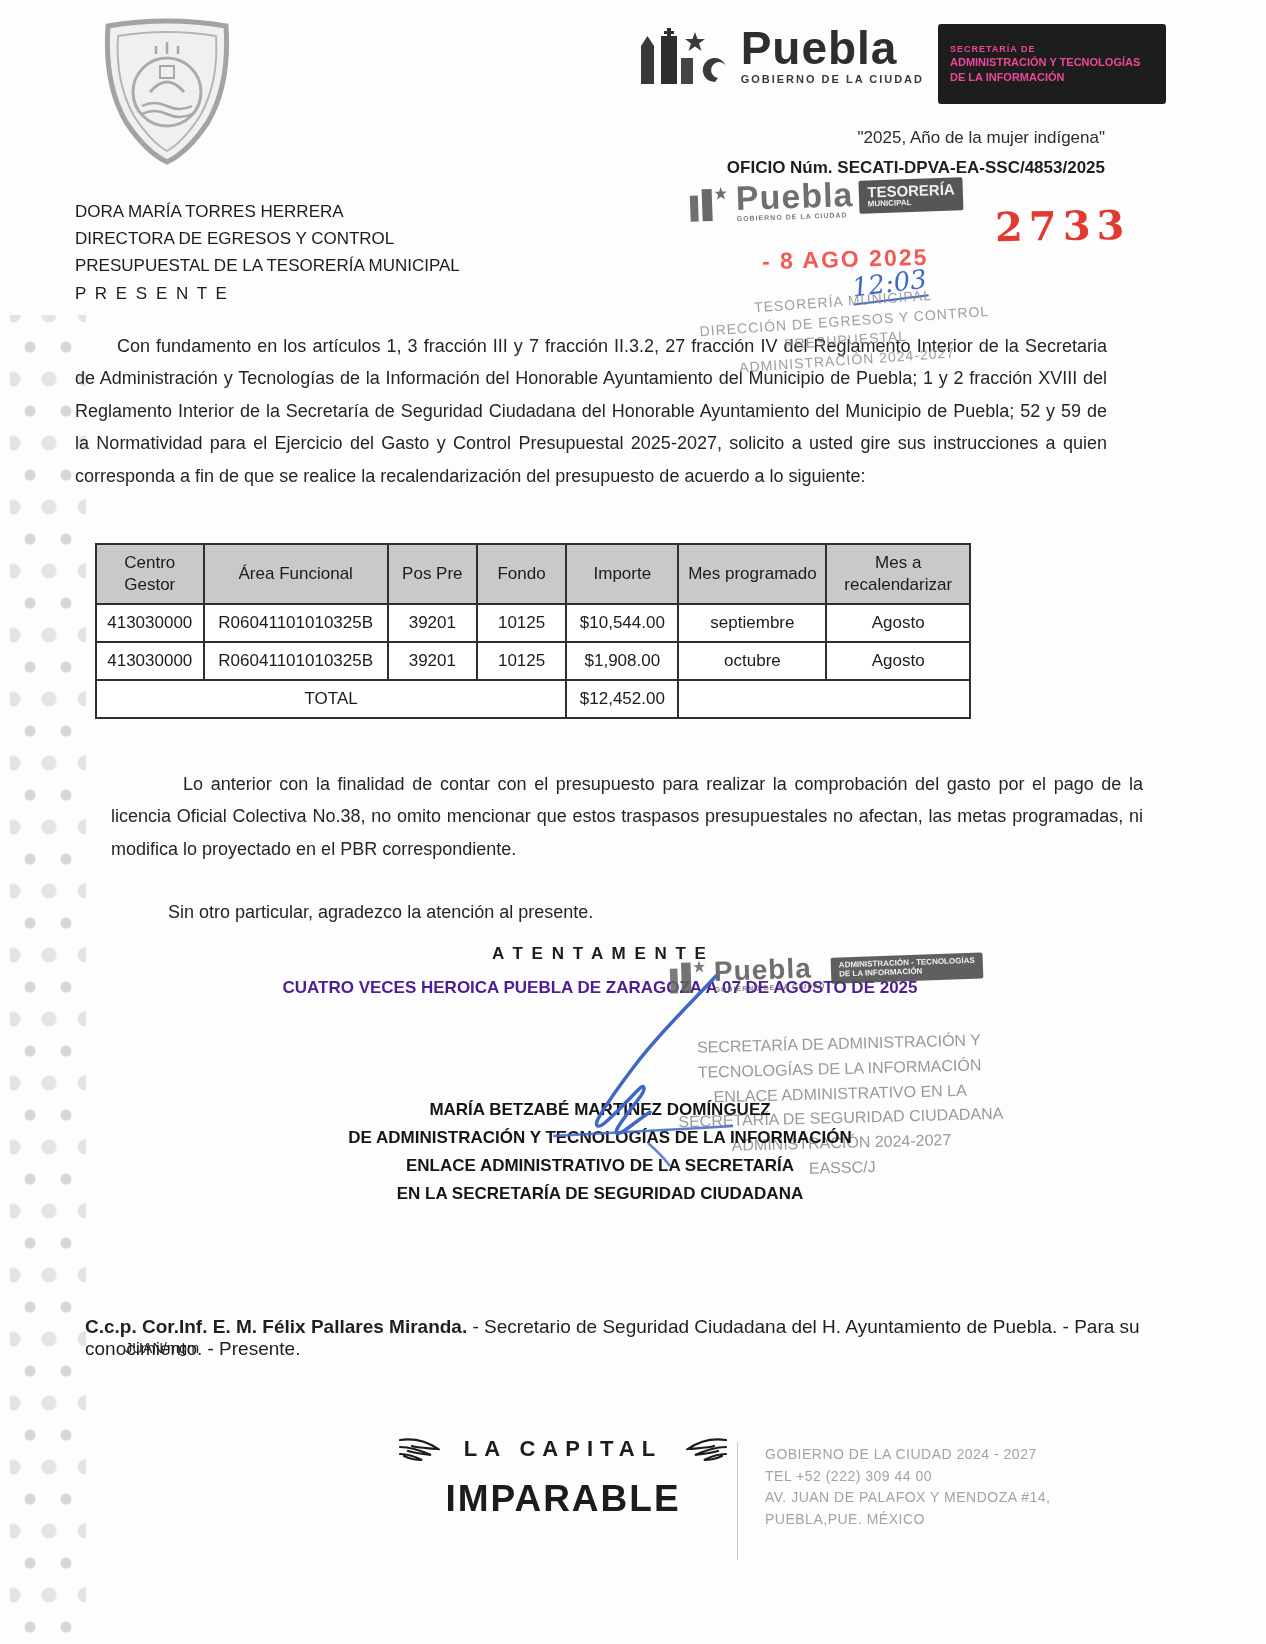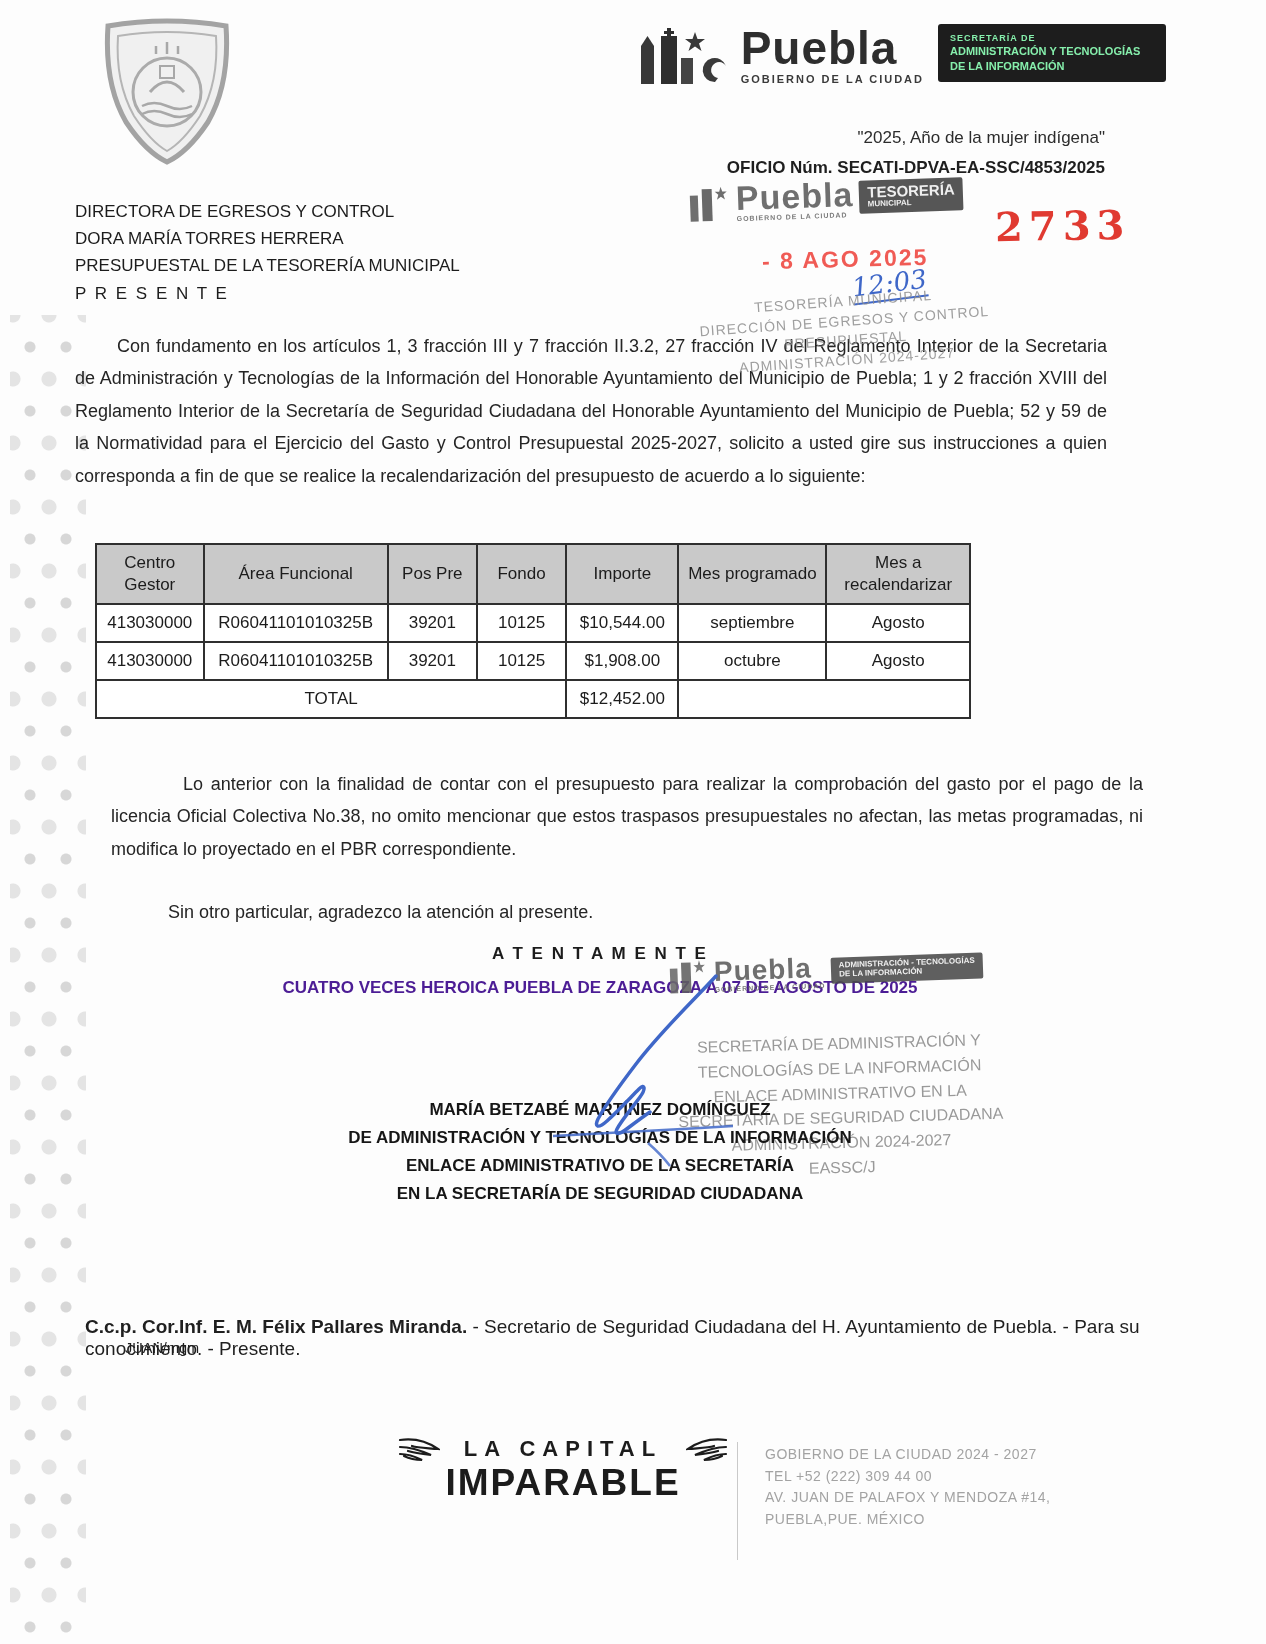--- a/index.html
+++ b/index.html
@@ -16,21 +16,21 @@
 
   
   .crest { position:absolute; left:88px; top:14px; }
 
   
   .brand-row { position:absolute; top:24px; right:100px; display:flex; align-items:flex-start; gap:14px; }
   .brand-main { display:flex; align-items:center; gap:8px; }
   .brand-text { display:flex; flex-direction:column; align-items:flex-start; }
   .brand-name { font-size:46px; font-weight:bold; color:#2e2e2e; letter-spacing:1px; line-height:1; }
   .brand-sub { font-size:11px; font-weight:bold; color:#3a3a3a; letter-spacing:2px; margin-top:2px; }
-  .sec-box { background:#1d1d1d; color:#86efac; padding:8px 12px; border-radius:3px; width:228px; }
+  .sec-box { background:#1d1d1d; color:#ec4899; padding:19px 12px; border-radius:3px; width:228px; }
   .sec-box div:first-child { font-size:9px; letter-spacing:1px; }
   .sec-box div { font-size:11px; font-weight:bold; line-height:1.35; }
 
   .quote { position:absolute; top:128px; right:161px; font-size:17px; color:#2c2c2c; }
   .oficio { position:absolute; top:158px; right:161px; font-size:17px; font-weight:bold; color:#1e1e1e; }
 
   
   .stamp-cluster { position:absolute; left:688px; top:178px; transform:rotate(-2deg); }
   .mini-brand { display:flex; align-items:center; gap:6px; opacity:.88; }
   .mini-name { font-size:34px; font-weight:bold; color:#5c5c5c; letter-spacing:1px; line-height:1; }
@@ -75,21 +75,21 @@
 
   
   .cc { position:absolute; left:85px; top:1316px; font-size:19px; color:#1f1f1f; width:1060px; }
   .cc b { font-weight:bold; }
   .cc-initials { position:absolute; left:125px; top:1340px; font-size:14.5px; color:#1f1f1f; }
 
   
   .capital { position:absolute; left:398px; top:1436px; width:330px; text-align:center; color:#1c1c1c; }
   .capital-top { display:flex; align-items:center; justify-content:space-between; gap:8px; }
   .capital-line1 { font-size:22px; font-weight:bold; letter-spacing:7px; }
-  .capital-line2 { font-size:37px; font-weight:800; letter-spacing:2px; margin-top:0; }
+  .capital-line2 { font-size:37px; font-weight:800; letter-spacing:2px; margin-top:16px; }
   .footer-divider { position:absolute; left:737px; top:1442px; width:1px; height:118px; background:#c9c9c9; }
   .contact { position:absolute; left:765px; top:1444px; font-size:14px; color:#a3a3a3; line-height:1.55; letter-spacing:.5px; }
 </style>
 </head>
 <body>
 
 <div class="page">
 
   <div class="ornament"></div>
 
@@ -153,22 +153,22 @@
   <div class="stamp-date">- 8 AGO 2025</div>
   <div class="stamp-time">12:03</div>
   <div class="dept-lines">
     <div>TESORERÍA MUNICIPAL</div>
     <div>DIRECCIÓN DE EGRESOS Y CONTROL</div>
     <div>PRESUPUESTAL</div>
     <div>ADMINISTRACIÓN 2024-2027</div>
   </div>
 
   <div class="recipient">
+    <div>DORA MARÍA TORRES HERRERA</div>
     <div>DIRECTORA DE EGRESOS Y CONTROL</div>
-    <div>DORA MARÍA TORRES HERRERA</div>
     <div>PRESUPUESTAL DE LA TESORERÍA MUNICIPAL</div>
     <div class="presente">P R E S E N T E</div>
   </div>
 
   <div class="para p1">Con fundamento en los artículos 1, 3 fracción III y 7 fracción II.3.2, 27 fracción IV del Reglamento Interior de la Secretaria de Administración y Tecnologías de la Información del Honorable Ayuntamiento del Municipio de Puebla; 1 y 2 fracción XVIII del Reglamento Interior de la Secretaría de Seguridad Ciudadana del Honorable Ayuntamiento del Municipio de Puebla; 52 y 59 de la Normatividad para el Ejercicio del Gasto y Control Presupuestal 2025-2027, solicito a usted gire sus instrucciones a quien corresponda a fin de que se realice la recalendarización del presupuesto de acuerdo a lo siguiente:</div>
 
   <table class="doc-table">
     <colgroup>
       <col style="width:114px">
         <col style="width:196px">

